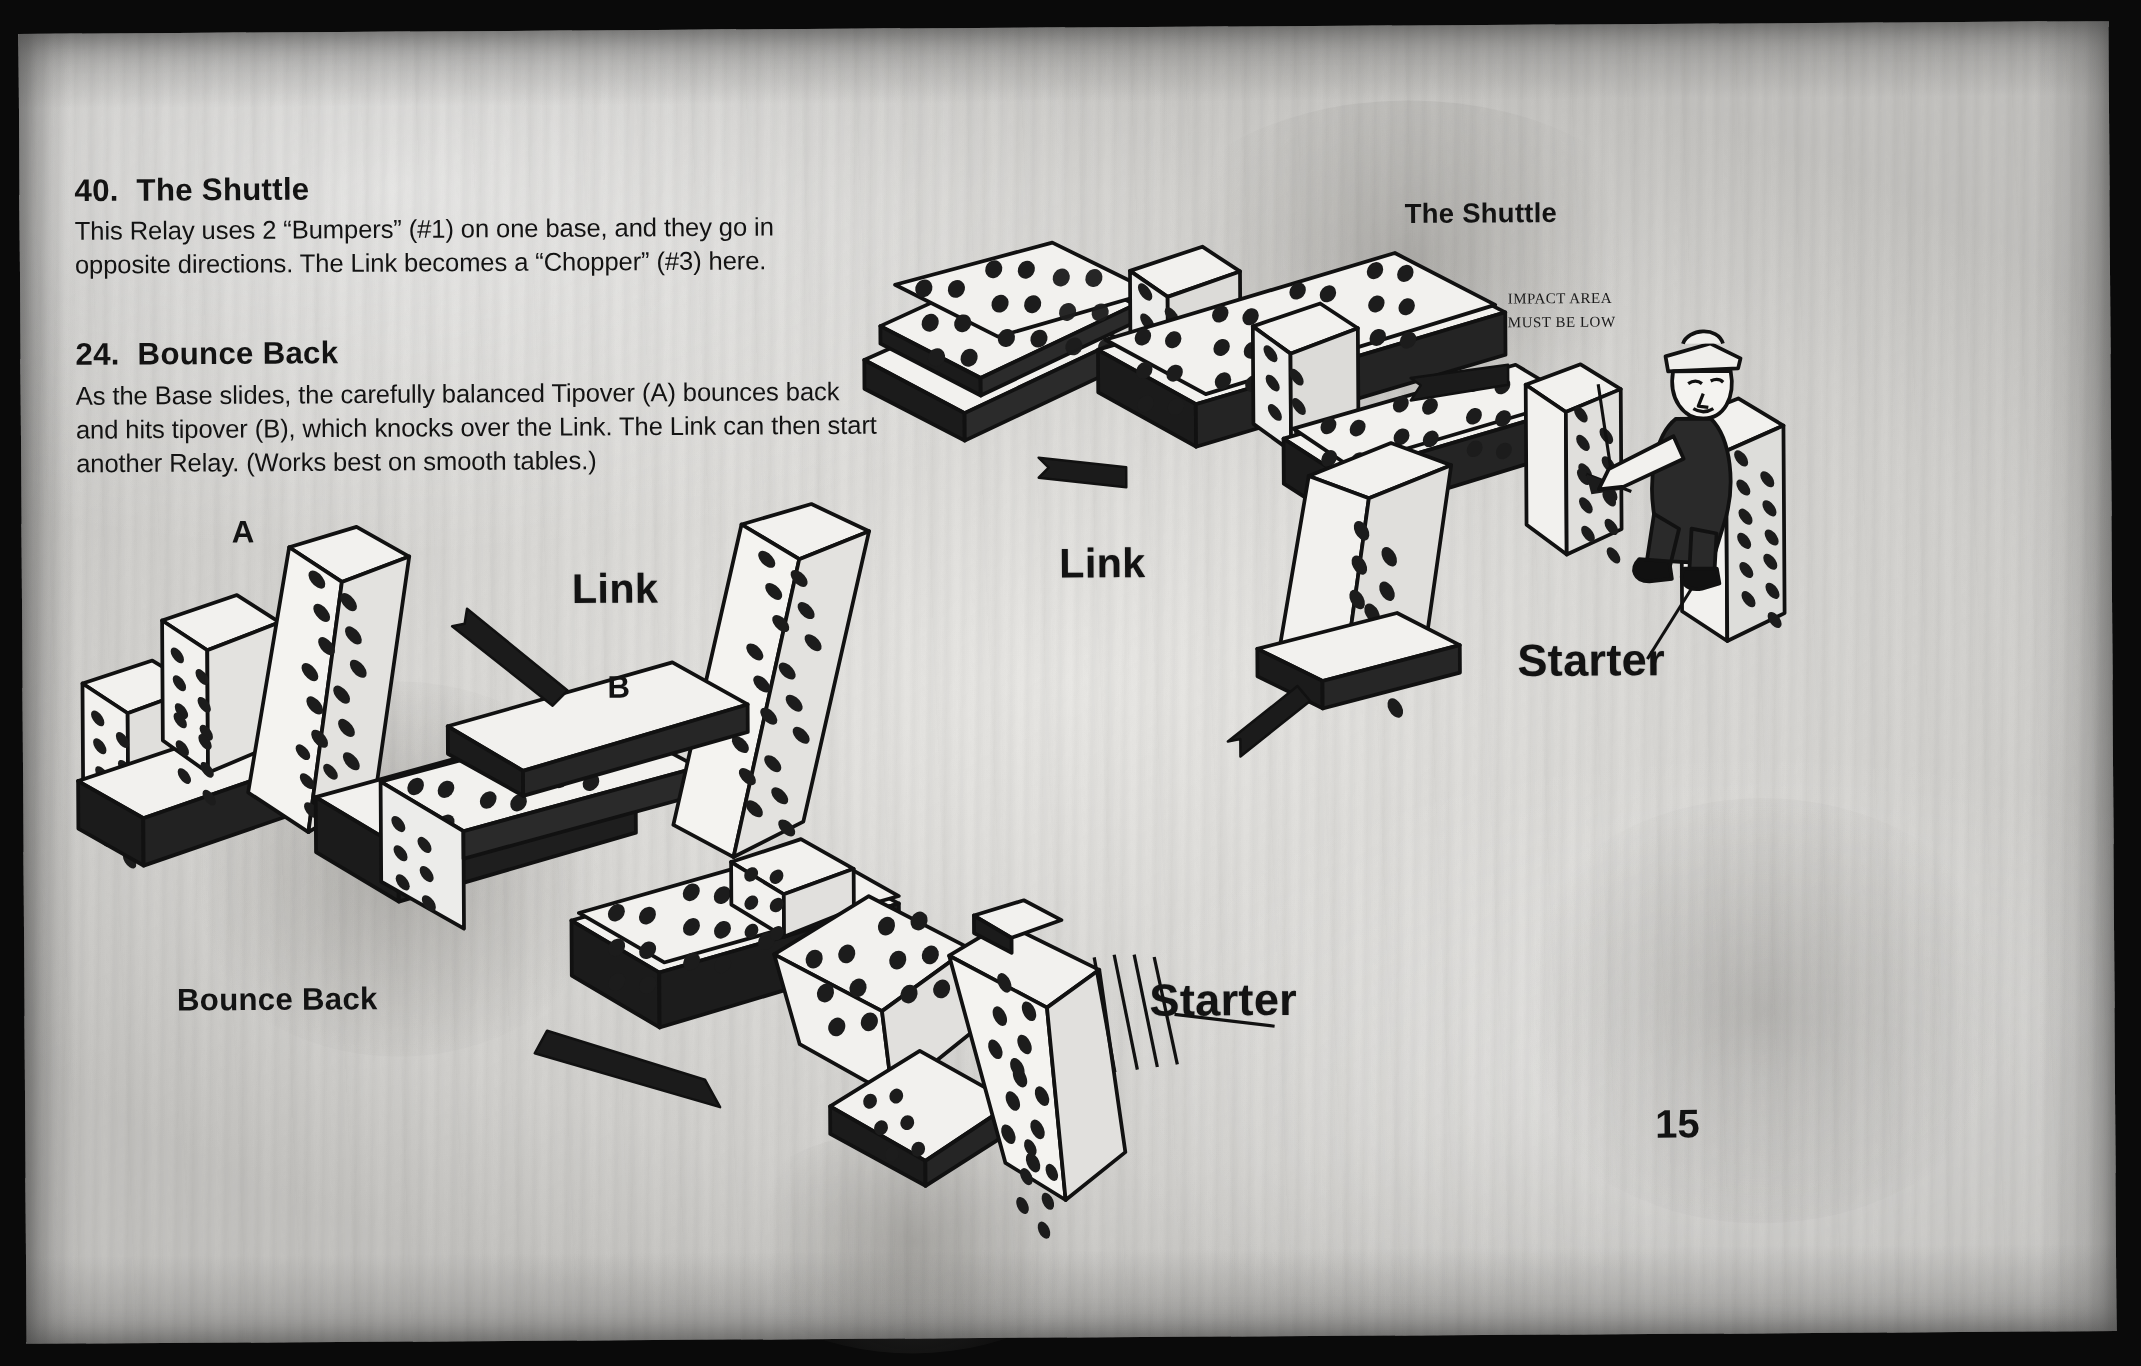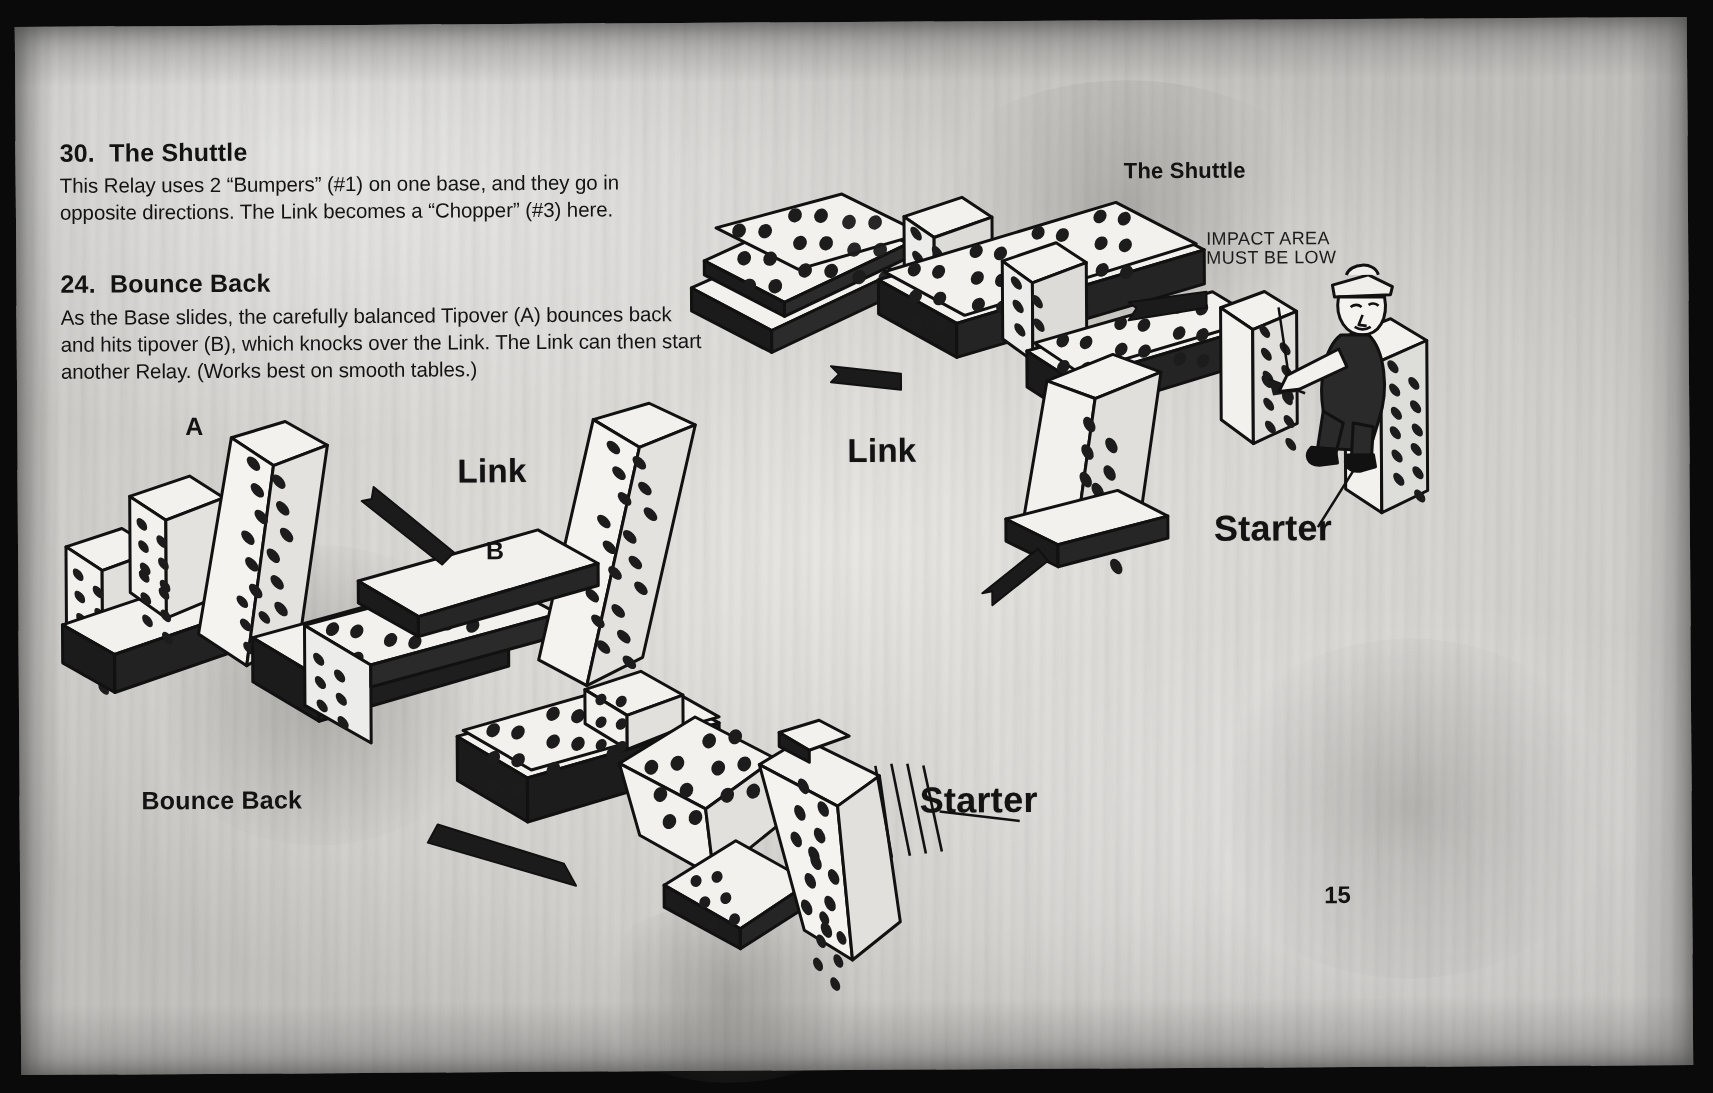--- a/index.html
+++ b/index.html
@@ -99,30 +99,30 @@
     font-weight: bold;
     font-size: 22px;
     letter-spacing: 0.2px;
     white-space: nowrap;
   }
   .letter-label {
     font-weight: bold;
     font-size: 25px;
   }
   .hand {
-    font-family: Liberation Sans, sans-serif;
-    font-size: 18px;
+    font-family: Liberation Serif, serif;
+    font-size: 12px;
     line-height: 19px;
     letter-spacing: 0.4px;
     color: #1b1b1b;
     white-space: nowrap;
   }
   .page-num {
     font-weight: bold;
-    font-size: 24px;
+    font-size: 32px;
     text-align: center;
   }
   svg { overflow: visible; }
   .art {
     position: absolute;
     left: 0; top: 0;
     width: 1672px;
     height: 1048px;
     pointer-events: none;
   }
@@ -530,21 +530,21 @@
         </g>
 
         <g fill="#1b1b1b" stroke="#111" stroke-width="2">
           <path d="M356 462 L436 528 L424 540 L344 476 L354 474 Z"></path>
           <path d="M408 818 L556 862 L544 840 L418 800 Z"></path>
         </g>
       </g>
     </svg>
 
     <div class="blk heading" style="left:44px; top:112px;">
-      <span>30.</span>
+      <span>40.</span>
       &nbsp;<span>The Shuttle</span>
     </div>
     <div class="blk body" style="left:44px; top:145px; width:640px;">This Relay uses 2 “Bumpers” (#1) on one base, and they go in opposite directions. The Link becomes a “Chopper” (#3) here.</div>
 
     <div class="blk heading" style="left:44px; top:243px;">
       <span>24.</span>
       &nbsp;<span>Bounce Back</span>
     </div>
     <div class="blk body" style="left:44px; top:277px; width:650px;">As the Base slides, the carefully balanced Tipover (A) bounces back and hits tipover (B), which knocks over the Link. The Link can then start another Relay. (Works best on smooth tables.)</div>
 

